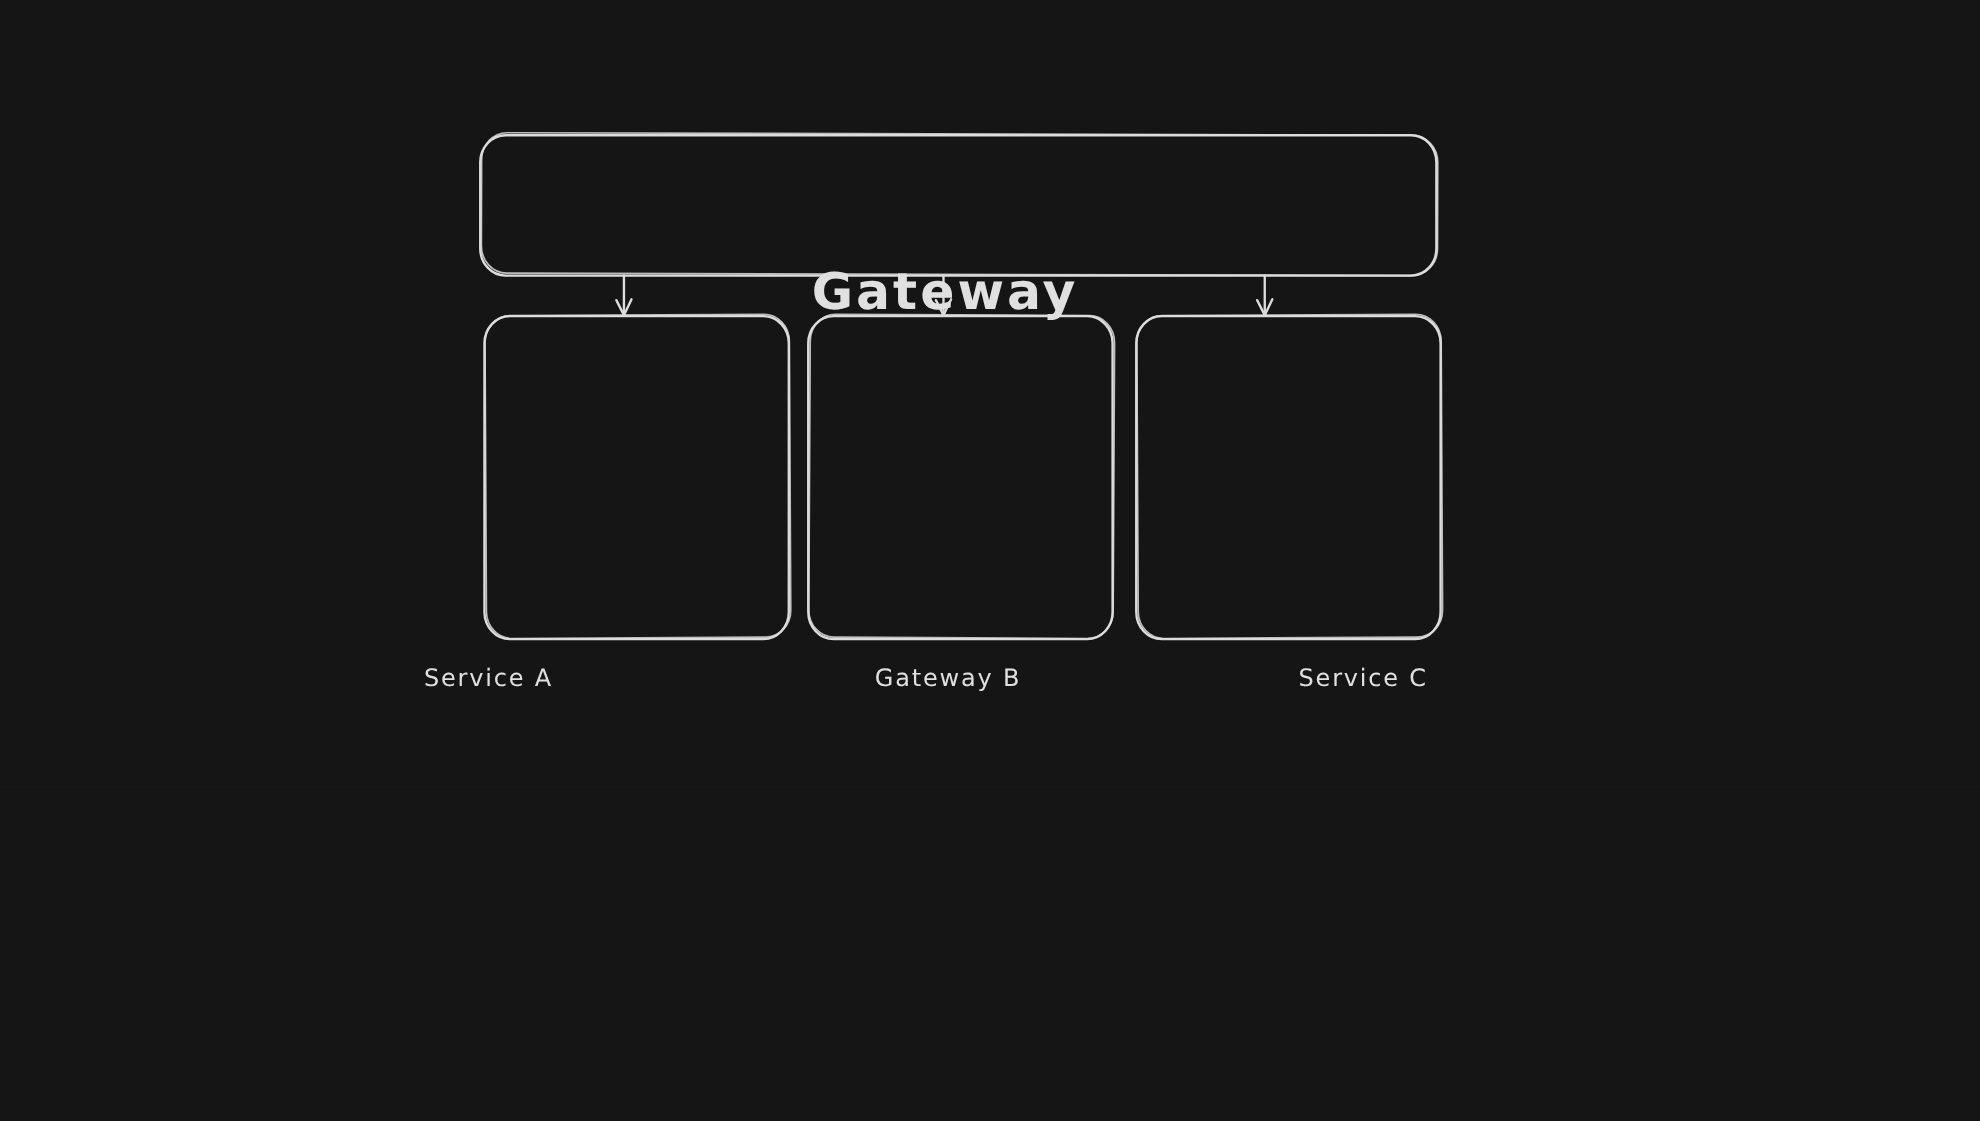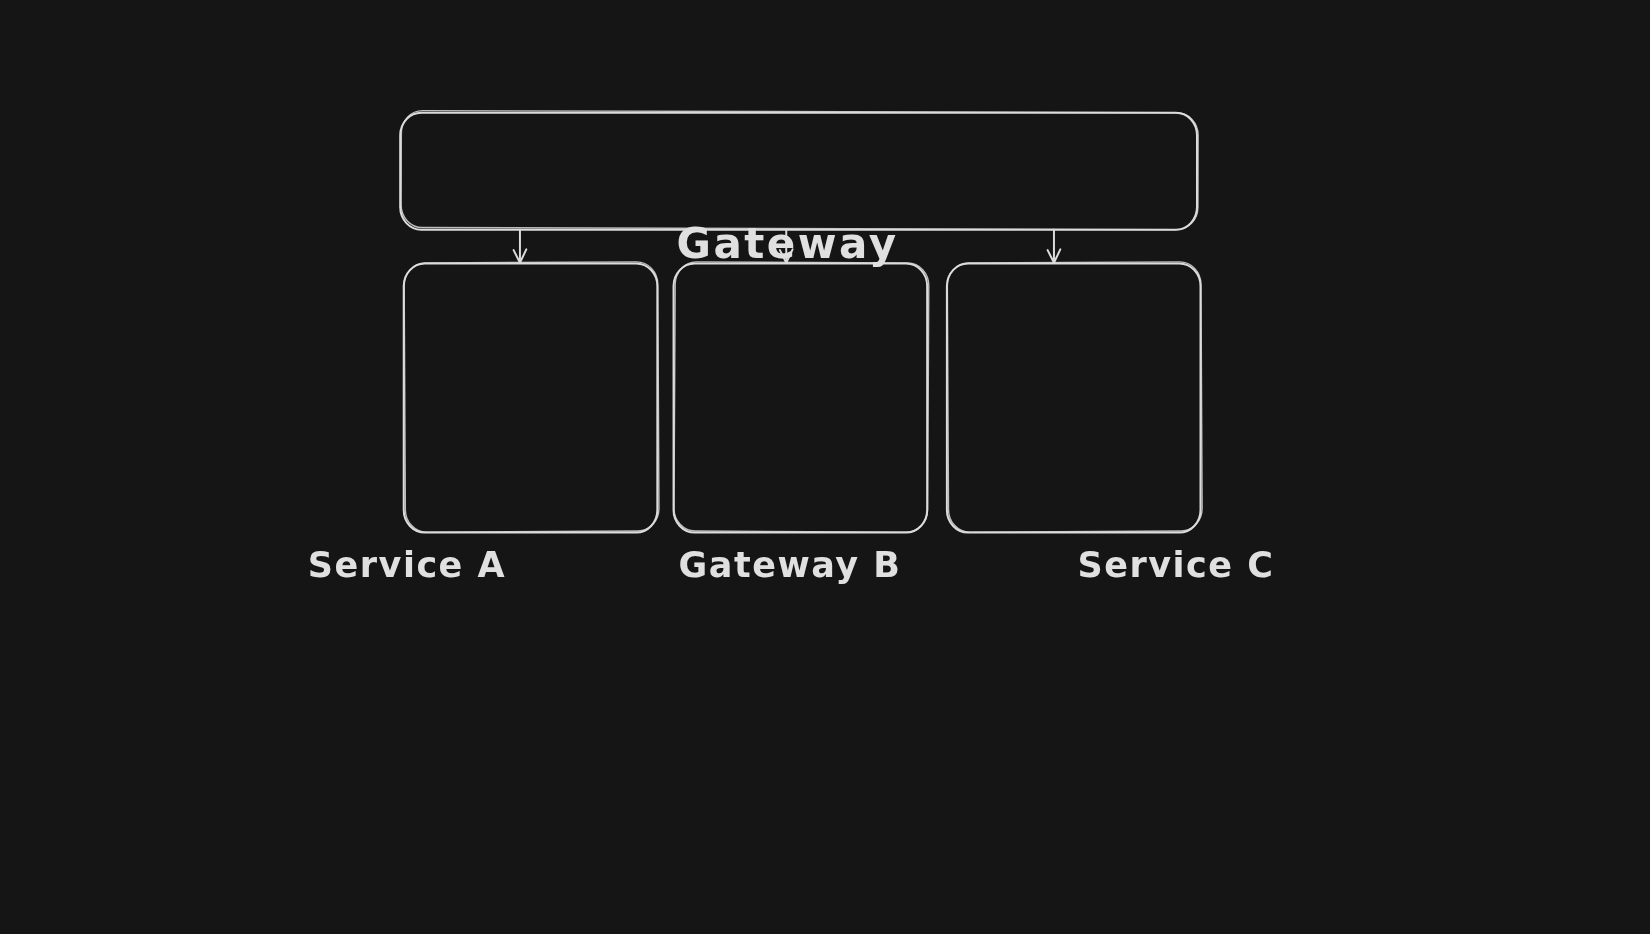--- a/index.html
+++ b/index.html
@@ -18,22 +18,22 @@
     position: absolute;
     left: 0;
     top: 0;
     width: 100%;
     height: 100%;
   }
   .node-label {
     position: absolute;
     transform: translate(-50%, -50%);
     color: #e0e0e0;
-    font-size: 35px;
-    font-weight: 700;
+    font-size: 20px;
+    font-weight: 400;
     letter-spacing: 1.5px;
     white-space: nowrap;
     user-select: none;
   }
   .node-label.label-lg {
     font-size: 42px;
     font-weight: 600;
     letter-spacing: 2.5px;
   }
 </style>
@@ -71,14 +71,14 @@
         <path d="M 1141 355 L 1150 373 L 1159 354" fill="none" stroke="#dcdcdc" stroke-width="2.8" stroke-linecap="round" stroke-linejoin="round"></path>
       </g>
     </svg>
 
   <div class="node-label label-lg" style="left: 787.5px; top: 243px; color: rgb(224, 224, 224);">Gateway</div>
 
   <div class="node-label" style="left: 407px; top: 565px; color: rgb(224, 224, 224);">Service A</div>
 
   <div class="node-label" style="left: 790px; top: 565px; color: rgb(224, 224, 224);">Gateway B</div>
 
-  <div class="node-label" style="left: 1176px; top: 565px; color: rgb(224, 224, 224);">Service C</div>
+  <div class="node-label" style="left: 1136px; top: 565px; color: rgb(224, 224, 224);">Service C</div>
 </div>
 
 </body></html>

